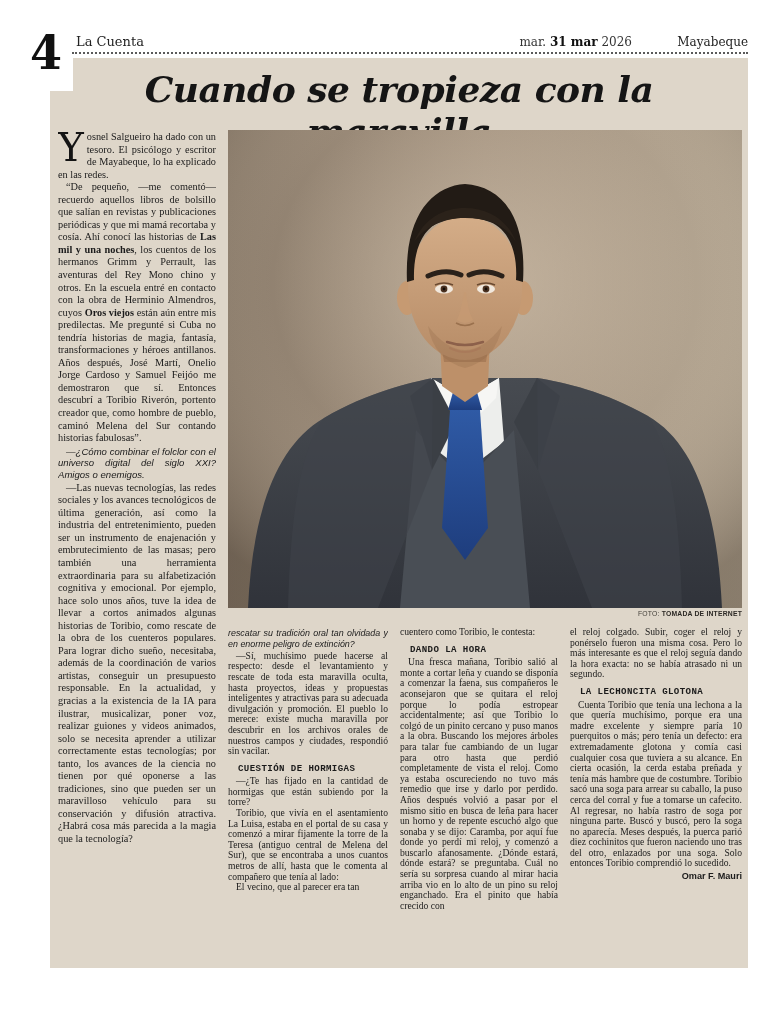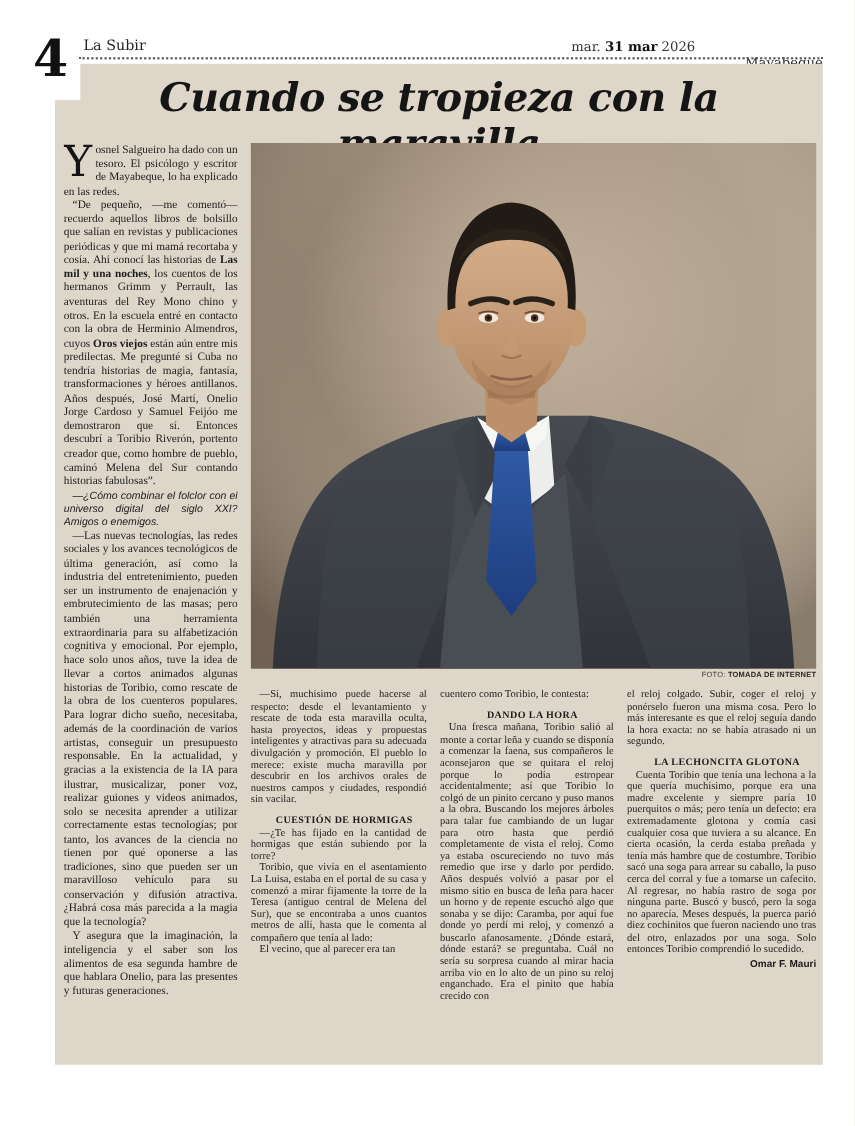--- a/index.html
+++ b/index.html
@@ -9,21 +9,21 @@
     -webkit-font-smoothing:antialiased;overflow:hidden;
   }
   
   .pageno{
     position:absolute;left:30px;top:30px;font-family:"DejaVu Serif",serif;
     font-weight:bold;font-size:46px;line-height:1;color:#111;z-index:5;
   }
   .mast-left{position:absolute;left:76px;top:34px;font-family:"DejaVu Serif",serif;font-size:13px;color:#222;}
   .mast-center{position:absolute;left:0;top:35px;width:632px;text-align:right;font-family:"DejaVu Serif",serif;font-size:12px;color:#333;}
   .mast-center b{color:#111;}
-  .mast-right{position:absolute;right:29px;top:50px;font-family:"DejaVu Serif",serif;font-size:12px;color:#222;}
+  .mast-right{position:absolute;right:29px;top:35px;font-family:"DejaVu Serif",serif;font-size:12px;color:#222;}
   .rule{position:absolute;left:72px;top:52px;width:676px;border-bottom:2px dotted #5a5a5a;height:0;}
   
   .feature{position:absolute;left:50px;top:58px;width:698px;height:910px;background:#ded6c9;}
   .notch{position:absolute;left:0;top:0;width:23px;height:33px;background:#ffffff;}
   .headline{
     position:absolute;left:0;top:10px;width:100%;text-align:center;
     font-family:"DejaVu Serif",serif;font-style:italic;font-weight:600;
     font-size:36px;letter-spacing:-0.5px;color:#151515;margin:0;
   }
   
@@ -38,22 +38,22 @@
   .blk-para{text-indent:8px;}
   .blk-cont{text-indent:0;}
   .blk-lead{text-indent:0;}
   .blk-qa,.blk-qaspread,.blk-qacont{
     font-family:"Liberation Sans",sans-serif;font-weight:normal;font-style:italic;
     font-size:0.93em;line-height:1.22;margin:1px 0 1px 0 !important;
   }
   .blk-qa{text-indent:8px;}
   .blk-qacont{text-indent:0;}
   .blk-header{
-    font-family:Liberation Serif, serif;font-weight:bold;font-style:normal;
-    font-size:0.95em;letter-spacing:0.4px;text-indent:10px;text-align:center;
+    font-family:Liberation Mono, monospace;font-weight:bold;font-style:normal;
+    font-size:0.95em;letter-spacing:0.4px;text-indent:10px;text-align:left;
     margin:7px 0 2px 0 !important;
   }
   .blk-byline{
     font-family:"Liberation Sans",sans-serif;font-weight:bold;font-size:0.95em;
     text-align:right;margin-top:2px !important;
   }
   .dropcap{
     float:left;font-family:"DejaVu Serif",serif;font-size:39px;line-height:30px;
     padding:2px 3px 0 0;color:#141414;
   }
@@ -63,35 +63,34 @@
   .credit{
     position:absolute;left:178px;top:552px;width:514px;text-align:right;
     font-family:"Liberation Sans",sans-serif;font-size:6.8px;letter-spacing:0.2px;color:#44403a;
   }
   .credit b{color:#2c2925;}
 </style>
 </head>
 <body>
 
 <div class="pageno">4</div>
-<div class="mast-left">La Subir</div>
+<div class="mast-left">La Cuenta</div>
 <div class="mast-center"><span>mar. </span><b>31 mar</b><span> 2026</span></div>
 <div class="mast-right">Mayabeque</div>
 <div class="rule"></div>
 
 <div class="feature">
   <div class="notch"></div>
   <h1 class="headline">Cuando se tropieza con la maravilla</h1>
 
   <div class="col" id="col-0">
       <p class="blk-lead"><span class="dropcap">Y</span>osnel Salgueiro ha dado con un tesoro. El psicólogo y escritor de Mayabeque, lo ha explicado en las redes.</p>
       <p class="blk-para">“De pequeño, —me comentó—recuerdo aquellos libros de bolsillo que salían en revistas y publicaciones periódicas y que mi mamá recortaba y cosía. Ahí conocí las historias de <b>Las mil y una noches</b>, los cuentos de los hermanos Grimm y Perrault, las aventuras del Rey Mono chino y otros. En la escuela entré en contacto con la obra de Herminio Almendros, cuyos <b>Oros viejos</b> están aún entre mis predilectas. Me pregunté si Cuba no tendría historias de magia, fantasía, transformaciones y héroes antillanos. Años después, José Martí, Onelio Jorge Cardoso y Samuel Feijóo me demostraron que sí. Entonces descubrí a Toribio Riverón, portento creador que, como hombre de pueblo, caminó Melena del Sur contando historias fabulosas”.</p>
       <p class="blk-qa">—¿Cómo combinar el folclor con el universo digital del siglo XXI? Amigos o enemigos.</p>
       <p class="blk-para">—Las nuevas tecnologías, las redes sociales y los avances tecnológicos de última generación, así como la industria del entretenimiento, pueden ser un instrumento de enajenación y embrutecimiento de las masas; pero también una herramienta extraordinaria para su alfabetización cognitiva y emocional. Por ejemplo, hace solo unos años, tuve la idea de llevar a cortos animados algunas historias de Toribio, como rescate de la obra de los cuenteros populares. Para lograr dicho sueño, necesitaba, además de la coordinación de varios artistas, conseguir un presupuesto responsable. En la actualidad, y gracias a la existencia de la IA para ilustrar, musicalizar, poner voz, realizar guiones y videos animados, solo se necesita aprender a utilizar correctamente estas tecnologías; por tanto, los avances de la ciencia no tienen por qué oponerse a las tradiciones, sino que pueden ser un maravilloso vehículo para su conservación y difusión atractiva. ¿Habrá cosa más parecida a la magia que la tecnología?</p>
-      <p class="blk-para">Y asegura que la imaginación, la inteligencia y el saber son los alimentos de esa segunda hambre de que hablara Onelio, para las presentes y futuras generaciones.</p>
     </div>
 
   <div class="photo">
     <svg width="514" height="478" viewBox="0 0 514 478">
       <defs>
         <linearGradient id="bgG" x1="0" y1="0" x2="1" y2="0">
           <stop offset="0" stop-color="#8d7e6d"></stop>
           <stop offset="0.5" stop-color="#a79683"></stop>
           <stop offset="1" stop-color="#b4a692"></stop>
         </linearGradient>
@@ -162,20 +161,21 @@
 
       <path d="M219,212 Q237,218 255,212" stroke="#8c604a" stroke-width="2.4" fill="none" stroke-linecap="round"></path>
       <path d="M222,218 Q237,226 252,218" stroke="#b07d60" stroke-width="2" fill="none" opacity="0.7" stroke-linecap="round"></path>
 
       <path d="M200,196 Q237,244 274,196 Q268,230 237,238 Q206,230 200,196" fill="#8a6245" opacity="0.25"></path>
     </svg>
   </div>
   <div class="credit"><span>FOTO: </span><b>TOMADA DE INTERNET</b></div>
 
   <div class="col" id="col-1">
+      <p class="blk-qacont">rescatar su tradición oral tan olvidada y en enorme peligro de extinción?</p>
       <p class="blk-para">—Sí, muchísimo puede hacerse al respecto: desde el levantamiento y rescate de toda esta maravilla oculta, hasta proyectos, ideas y propuestas inteligentes y atractivas para su adecuada divulgación y promoción. El pueblo lo merece: existe mucha maravilla por descubrir en los archivos orales de nuestros campos y ciudades, respondió sin vacilar.</p>
       <p class="blk-header">CUESTIÓN DE HORMIGAS</p>
       <p class="blk-para">—¿Te has fijado en la cantidad de hormigas que están subiendo por la torre?</p>
       <p class="blk-para">Toribio, que vivía en el asentamiento La Luisa, estaba en el portal de su casa y comenzó a mirar fijamente la torre de la Teresa (antiguo central de Melena del Sur), que se encontraba a unos cuantos metros de allí, hasta que le comenta al compañero que tenía al lado:</p>
       <p class="blk-para">El vecino, que al parecer era tan</p>
     </div>
   <div class="col" id="col-2">
       <p class="blk-cont">cuentero como Toribio, le contesta:</p>
       <p class="blk-header">DANDO LA HORA</p>
       <p class="blk-para">Una fresca mañana, Toribio salió al monte a cortar leña y cuando se disponía a comenzar la faena, sus compañeros le aconsejaron que se quitara el reloj porque lo podía estropear accidentalmente; así que Toribio lo colgó de un pinito cercano y puso manos a la obra. Buscando los mejores árboles para talar fue cambiando de un lugar para otro hasta que perdió completamente de vista el reloj. Como ya estaba oscureciendo no tuvo más remedio que irse y darlo por perdido. Años después volvió a pasar por el mismo sitio en busca de leña para hacer un horno y de repente escuchó algo que sonaba y se dijo: Caramba, por aquí fue donde yo perdí mi reloj, y comenzó a buscarlo afanosamente. ¿Dónde estará, dónde estará? se preguntaba. Cuál no sería su sorpresa cuando al mirar hacia arriba vio en lo alto de un pino su reloj enganchado. Era el pinito que había crecido con</p>

